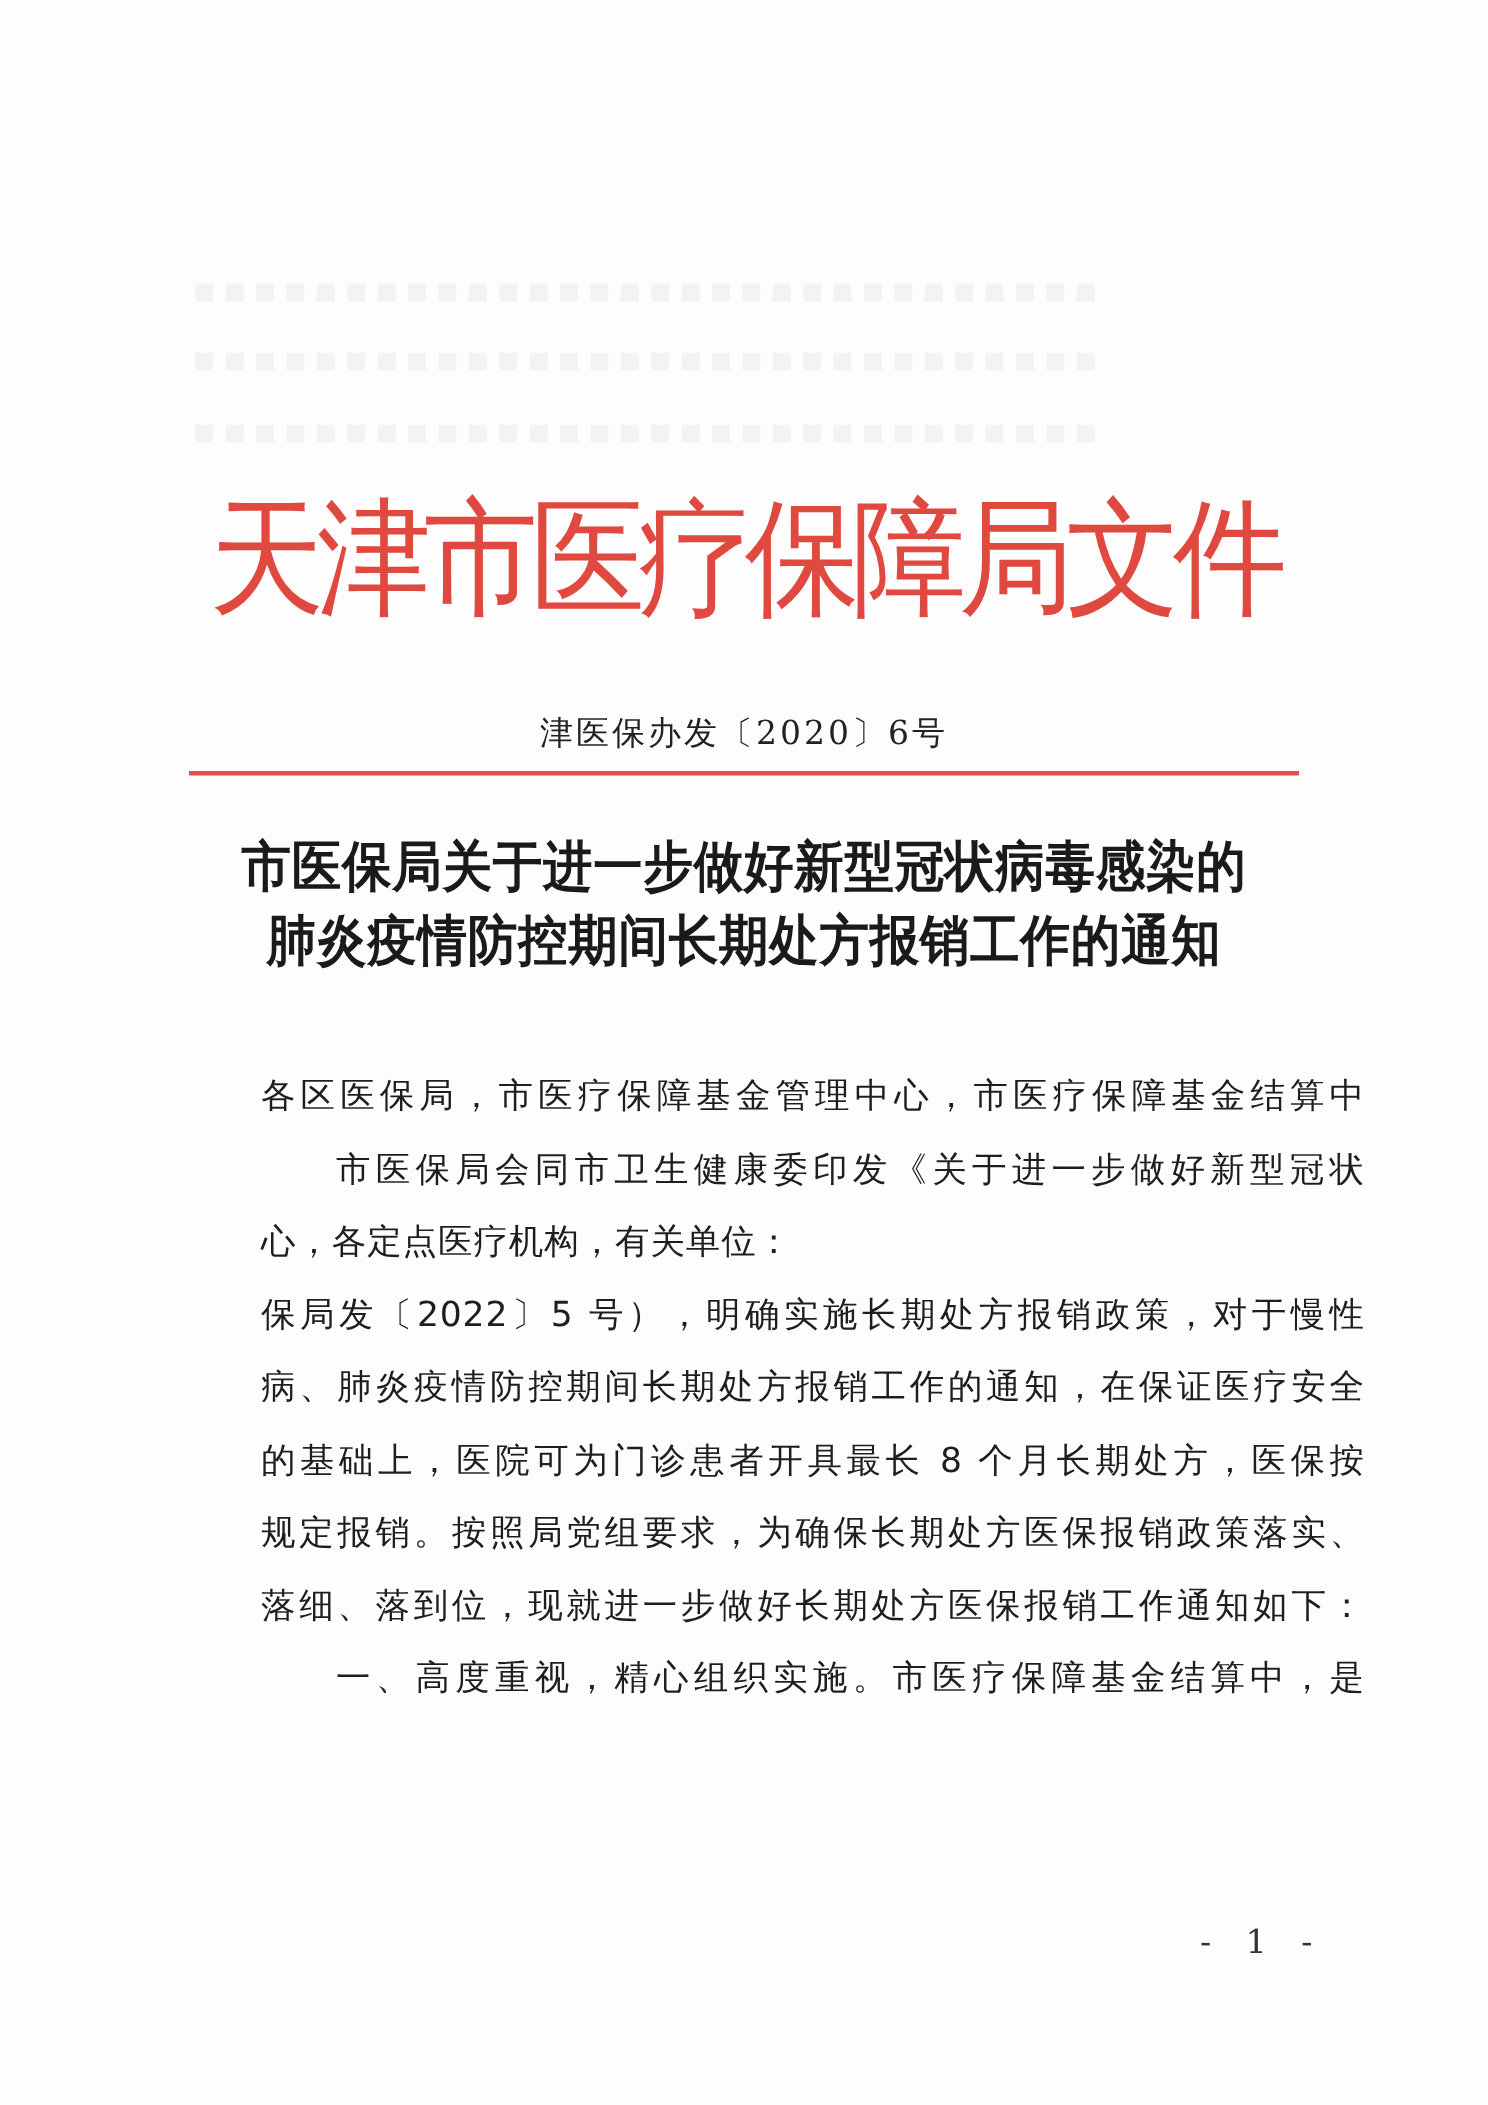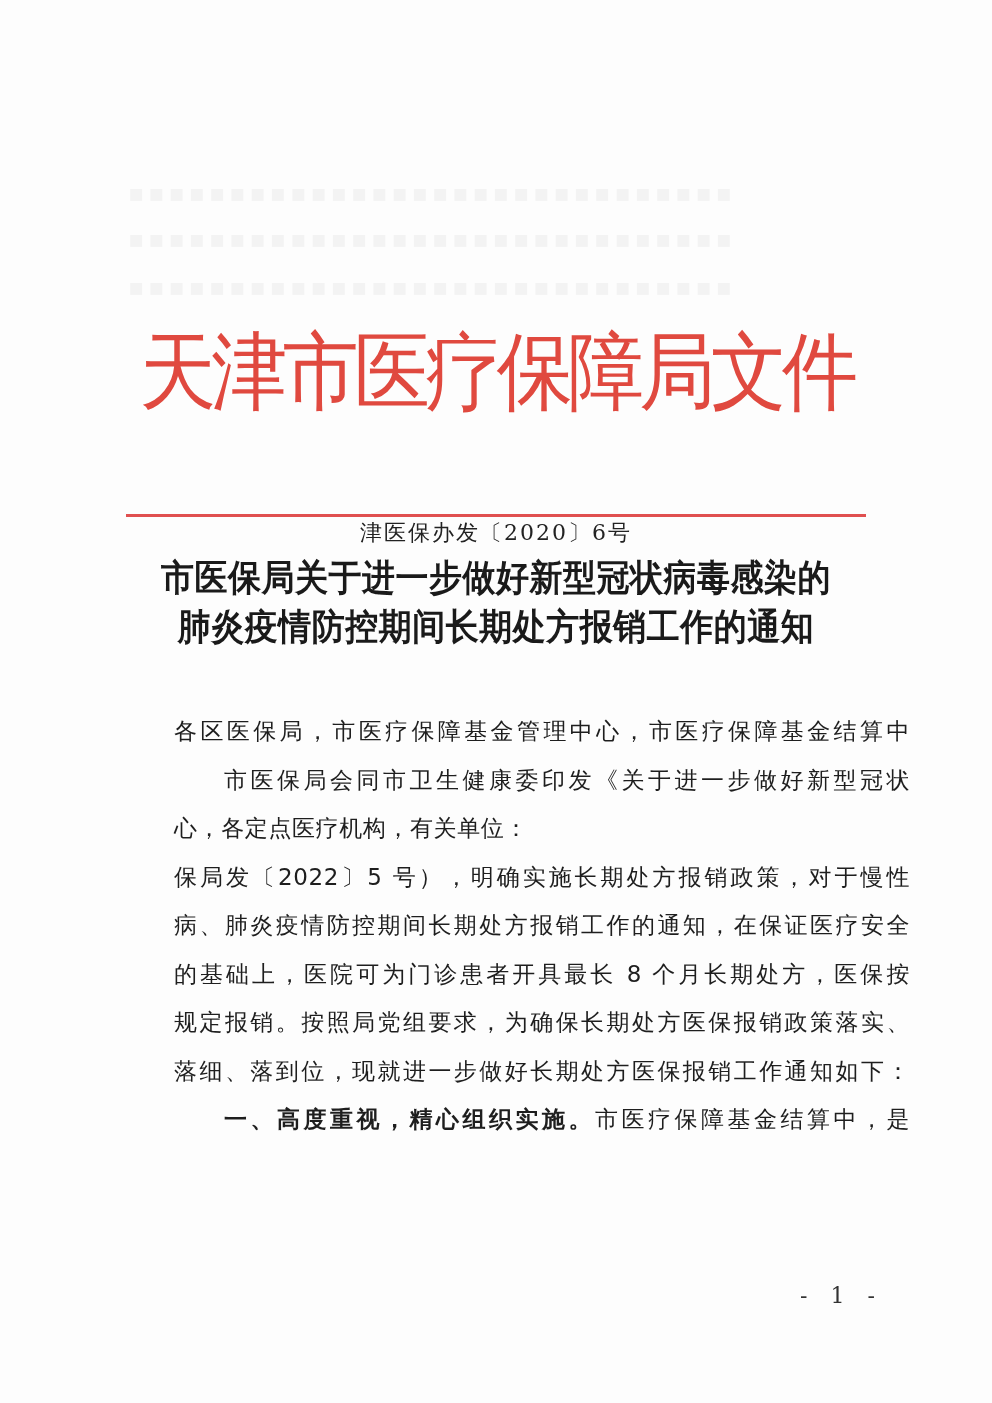--- a/index.html
+++ b/index.html
@@ -56,21 +56,20 @@
     .doc-number {
       position: absolute;
       left: 0;
       width: 992px;
       top: 474px;
       text-align: center;
       font-size: 22px;
       letter-spacing: 2px;
       color: #222;
       font-family: "DejaVu Serif", "Liberation Serif", serif;
-      margin-top: 44px;
     }
     .red-rule {
       position: absolute;
       left: 126px;
       top: 514px;
       width: 740px;
       height: 3px;
       background: #e05050;
     }
     .title {
@@ -101,21 +100,21 @@
     }
     .line {
       display: block;
       white-space: nowrap;
       text-align: justify;
       text-align-last: justify;
       height: 48.5px;
     }
     .line.last { text-align-last: left; }
     .indent { padding-left: 50px; }
-    .bold { font-weight: bold; }
+    .bold { font-weight: normal; }
     .page-num {
       position: absolute;
       left: 800px;
       top: 1283px;
       font-size: 22px;
       color: #333;
       letter-spacing: 8px;
       font-family: "DejaVu Serif", "Liberation Serif", serif;
     }
   </style>

